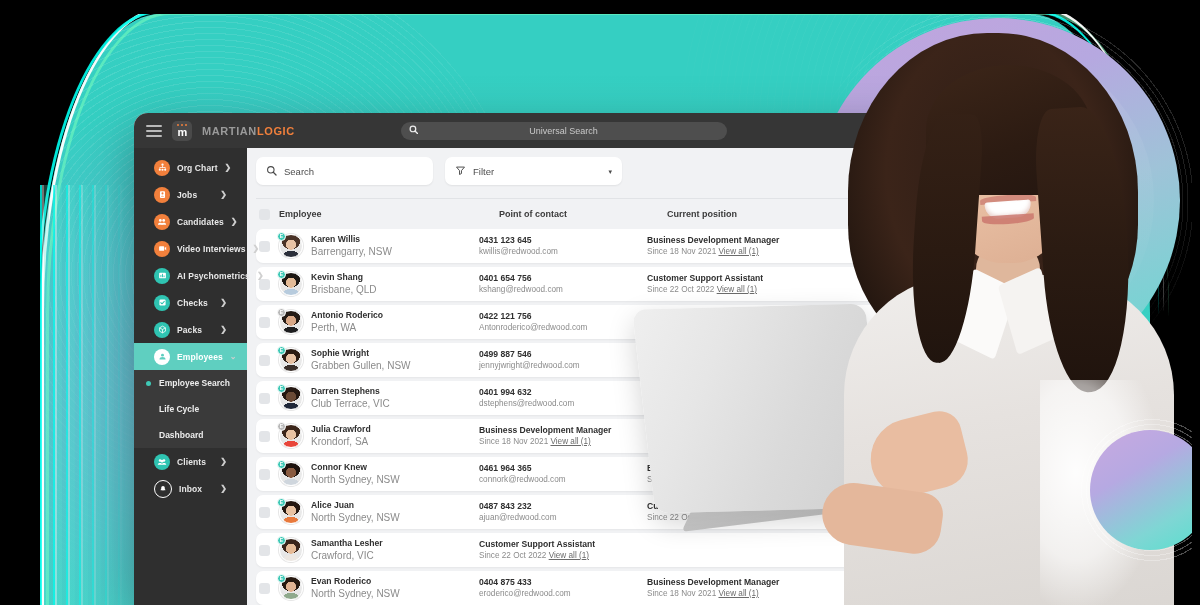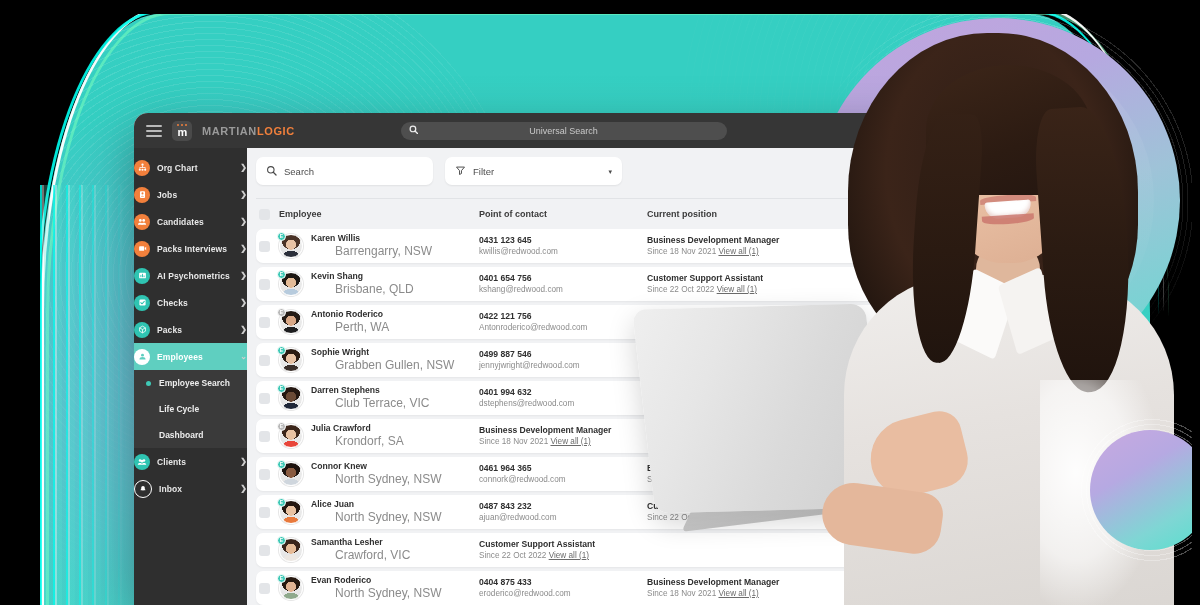--- a/index.html
+++ b/index.html
@@ -124,21 +124,21 @@
     display:flex;align-items:center;padding:0 8px;
   }
   .usearch .ic{color:#ededed;font-size:9px;line-height:1;}
   .usearch .ph{flex:1;text-align:center;font-size:9px;color:#c9c9c9;padding-right:10px;}
 
   .body-row{display:flex;height:457px;}
 
   
   .sidebar{width:113px;background:#2f2f2f;flex:0 0 113px;padding-top:6px;}
   .nav-item{
-    display:flex;align-items:center;gap:7px;height:27px;padding:0 0;cursor:pointer;position:relative;
+    display:flex;align-items:center;gap:7px;height:27px;padding:0 20px;cursor:pointer;position:relative;
   }
   .nav-item.active{background:#5fcfc0;}
   .nav-ic{
     width:16px;height:16px;border-radius:50%;flex:0 0 16px;
     display:flex;align-items:center;justify-content:center;color:#fff;font-size:8px;line-height:1;
   }
   .nav-ic.orange{background:#f2803c;}
   .nav-ic.teal{background:#2fc4b2;}
   .nav-ic.ring{background:transparent;border:1.3px solid #fff;}
   .nav-ic.white{background:#fff;color:#5fcfc0;}
@@ -166,21 +166,21 @@
     box-shadow:0 1px 2px rgba(0,0,0,.07);
   }
   .filt-box .txt{font-size:9.5px;color:#4d4d4d;}
   .caret{margin-left:auto;font-size:7px;color:#4a4a4a;line-height:1;}
 
   .sep{height:1px;background:#e1e3e6;margin:3px 14px 0 0;}
 
   .thead{display:flex;align-items:center;height:30px;padding-right:14px;}
   .cbox{width:11px;height:11px;border-radius:3px;background:#e3e5e8;flex:0 0 11px;margin:0 9px 0 3px;cursor:pointer;}
   .th{font-size:9px;font-weight:700;color:#3b3b3b;}
-  .c-emp{width:200px;}
+  .c-emp{width:220px;}
   .c-poc{width:168px;}
   .c-pos{width:230px;}
   .c-nxt{width:150px;}
 
   .rows{display:flex;flex-direction:column;gap:4px;}
   .row{
     display:flex;align-items:center;height:34px;background:#fff;border-radius:7px;
     margin-right:14px;box-shadow:0 1px 2px rgba(0,0,0,.05);
   }
   .row .rcbox{width:11px;height:11px;border-radius:3px;background:#e3e5e8;flex:0 0 11px;margin:0 9px 0 3px;cursor:pointer;}
@@ -191,21 +191,21 @@
     width:24px;height:24px;border-radius:50%;border:1.5px solid #fff;box-sizing:border-box;
     box-shadow:0 0 0 1px #e6e6e6;overflow:hidden;position:relative;
   }
   .badge{
     position:absolute;left:-2px;top:-2px;width:9px;height:9px;border-radius:50%;
     background:#3fc9b6;color:#fff;font-size:5px;font-weight:700;
     display:flex;align-items:center;justify-content:center;border:1px solid #fff;box-sizing:border-box;
   }
   .badge.grey{background:#b9b9b9;}
   .nm{font-size:8.6px;font-weight:700;color:#2f2f2f;line-height:1.25;}
-  .sub{font-size:12px;color:#8b8b8b;line-height:1.35;margin-left:24px;}
+  .sub{font-size:10px;color:#8b8b8b;line-height:1.35;}
   .l1{font-size:8.6px;font-weight:700;color:#2f2f2f;line-height:1.25;}
   .l2{font-size:8.2px;color:#8b8b8b;line-height:1.35;}
   .vall{color:#6b6b6b;text-decoration:underline;}
 
   
   .laptop{
     position:absolute;left:636px;top:306px;width:306px;height:222px;
     pointer-events:none;
   }
   .lid{
@@ -374,21 +374,21 @@
           <span class="chev">❯</span>
         </div>
 
         <div class="nav-item">
           <span class="nav-ic orange">
             <svg width="9" height="9" viewBox="0 0 16 16" fill="#fff">
                 <rect x="2" y="4" width="9" height="8" rx="1.5"></rect>
                 <path d="M12 7l2.5-2v6L12 9z"></path>
               </svg>
           </span>
-          <span class="nav-label">Packs Interviews</span>
+          <span class="nav-label">Video Interviews</span>
           <span class="chev">❯</span>
         </div>
 
         <div class="nav-item">
           <span class="nav-ic teal">
             <svg width="9" height="9" viewBox="0 0 16 16" fill="#fff">
                 <rect x="2" y="3" width="12" height="10" rx="1.6"></rect>
                 <rect x="4.3" y="7" width="1.7" height="4" fill="#2fc4b2"></rect>
                 <rect x="7.1" y="5" width="1.7" height="6" fill="#2fc4b2"></rect>
                 <rect x="9.9" y="8" width="1.7" height="3" fill="#2fc4b2"></rect>

